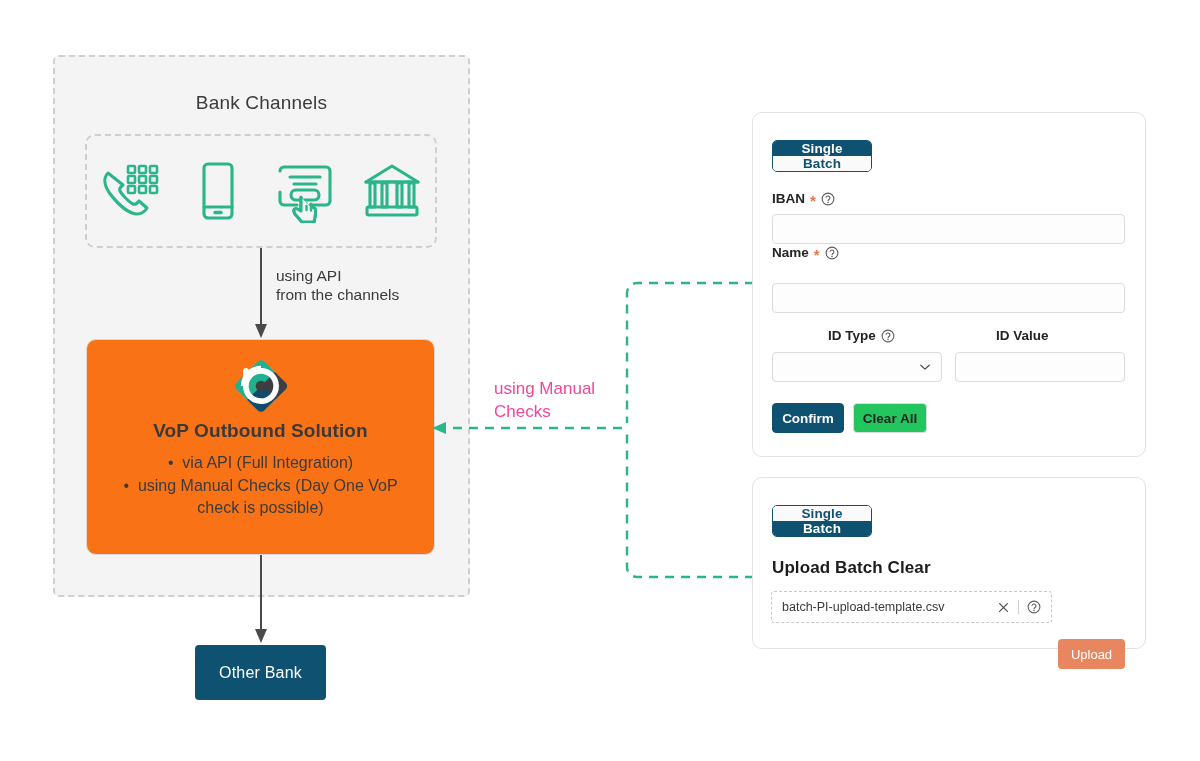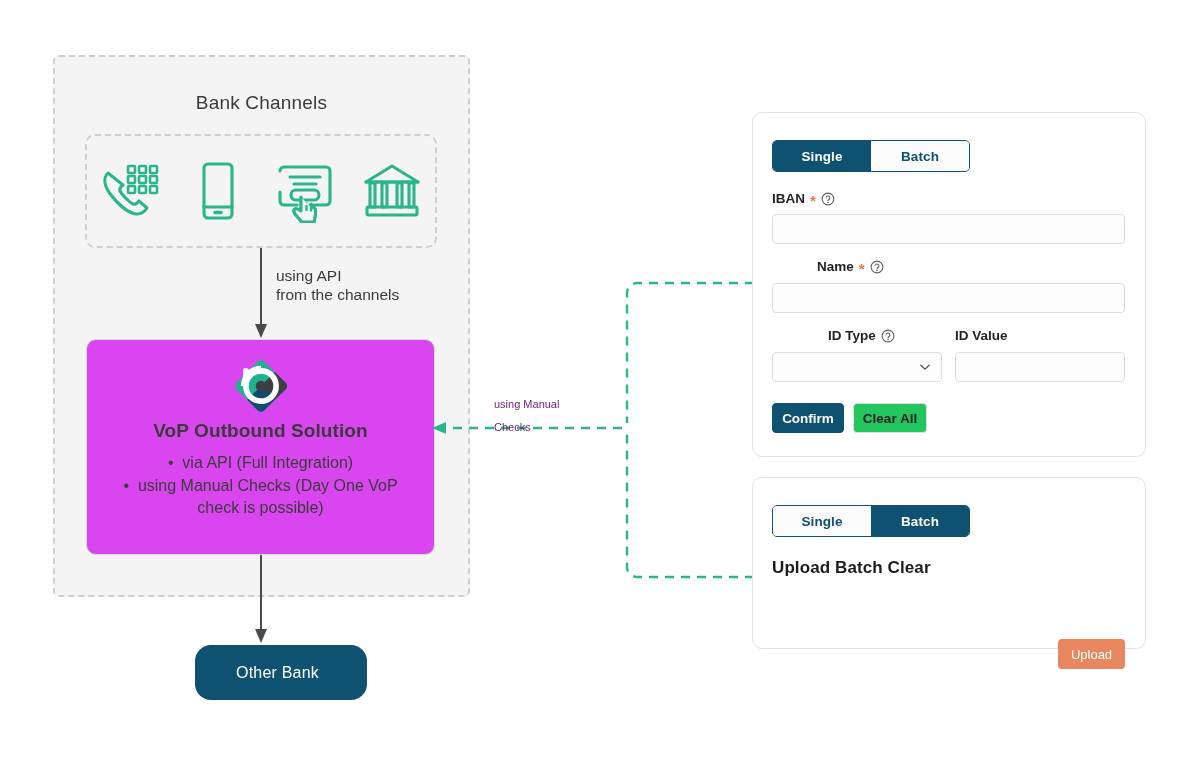--- a/index.html
+++ b/index.html
@@ -75,21 +75,21 @@
     color: #3b3b3b;
   }
 
   
   .vop-box {
     position: absolute;
     left: 86px;
     top: 339px;
     width: 349px;
     height: 216px;
-    background: #d946ef;
+    background: #f97316;
     border: 1px solid #d8d8d8;
     border-radius: 10px;
     box-sizing: border-box;
     text-align: center;
   }
   .vop-logo {
     margin: 18px auto 0;
     width: 56px;
     height: 56px;
     display: block;
@@ -118,67 +118,66 @@
     width: 46px;
     height: 90px;
   }
   .other-bank {
     position: absolute;
     left: 195px;
     top: 645px;
     width: 131px;
     height: 55px;
     background: #0f5170;
-    border-radius: 16px;
+    border-radius: 4px;
     color: #ffffff;
     font-size: 16px;
     display: flex;
     align-items: center;
-    justify-content: flex-start;
+    justify-content: center;
     letter-spacing: .2px;
-    padding-left: 41px;
   }
 
   
   .manual-connector {
     position: absolute;
     left: 424px;
     top: 270px;
     width: 340px;
     height: 320px;
     pointer-events: none;
   }
   .manual-label {
     position: absolute;
     left: 494px;
     top: 377px;
-    font-size: 11px;
+    font-size: 17px;
     line-height: 23px;
-    color: #701a75;
-    margin-top: 16px;
+    color: #ec4899;
   }
 
   
   .card {
     position: absolute;
     background: #ffffff;
     border: 1px solid #e2e2e2;
     border-radius: 10px;
     box-sizing: border-box;
   }
   #card-single { left: 752px; top: 112px; width: 394px; height: 345px; }
   #card-batch  { left: 752px; top: 477px; width: 394px; height: 172px; }
 
   .seg {
     position: absolute;
     display: flex;
     border: 1px solid #0f5170;
     border-radius: 5px;
     overflow: hidden;
     height: 30px;
+    flex-direction: column;
   }
   .seg-btn {
     width: 98px;
     display: flex;
     align-items: center;
     justify-content: center;
     font-size: 13.5px;
     font-weight: bold;
     letter-spacing: .1px;
     cursor: pointer;
@@ -414,21 +413,21 @@
     <span>IBAN</span>
     <span class="req-star">*</span>
     <svg class="help-icon" viewBox="0 0 20 20">
       <circle cx="10" cy="10" r="8.4" fill="none" stroke="#5c5c5c" stroke-width="1.5"></circle>
       <path d="M7.2 7.6 a2.9 2.9 0 0 1 5.6 1 c0 1.9 -2.7 2.2 -2.7 3.9" fill="none" stroke="#5c5c5c" stroke-width="1.5" stroke-linecap="round"></path>
       <circle cx="10" cy="15" r="1.05" fill="#5c5c5c"></circle>
     </svg>
   </div>
   <input class="text-input" style="left: 772px; top: 214px; width: 353px;" value="">
 
-  <div class="field-label" style="left:772px; top:259px;margin-left:45px;">
+  <div class="field-label" style="left:772px; top:245px;">
     <span>Name</span>
     <span class="req-star">*</span>
     <svg class="help-icon" viewBox="0 0 20 20">
       <circle cx="10" cy="10" r="8.4" fill="none" stroke="#5c5c5c" stroke-width="1.5"></circle>
       <path d="M7.2 7.6 a2.9 2.9 0 0 1 5.6 1 c0 1.9 -2.7 2.2 -2.7 3.9" fill="none" stroke="#5c5c5c" stroke-width="1.5" stroke-linecap="round"></path>
       <circle cx="10" cy="15" r="1.05" fill="#5c5c5c"></circle>
     </svg>
   </div>
   <input class="text-input" style="left: 772px; top: 283px; width: 353px;" value="">
 
@@ -439,33 +438,45 @@
       <path d="M7.2 7.6 a2.9 2.9 0 0 1 5.6 1 c0 1.9 -2.7 2.2 -2.7 3.9" fill="none" stroke="#5c5c5c" stroke-width="1.5" stroke-linecap="round"></path>
       <circle cx="10" cy="15" r="1.05" fill="#5c5c5c"></circle>
     </svg>
   </div>
   <div class="select-input" style="left:772px; top:352px; width:170px;">
     <svg class="chev" viewBox="0 0 20 20">
       <path d="M4 7.5 L10 13 L16 7.5" fill="none" stroke="#4a4a4a" stroke-width="1.7" stroke-linecap="round" stroke-linejoin="round"></path>
     </svg>
   </div>
 
-  <div class="field-label" style="left:955px; top:328px;">
+  <div class="field-label" style="left:996px; top:328px;">
     <span>ID Value</span>
   </div>
   <input class="text-input" style="left: 955px; top: 352px; width: 170px;" value="">
 
   <div class="btn btn-primary" style="left:772px; top:403px; width:72px;">Confirm</div>
   <div class="btn btn-ghost" style="left:853px; top:403px; width:74px;">Clear All</div>
 
   <div class="card" id="card-batch"></div>
 
   <div class="seg" style="left:772px; top:505px;">
     <div class="seg-btn inactive">Single</div>
     <div class="seg-btn active">Batch</div>
   </div>
 
   <div class="upload-title">Upload Batch Clear</div>
 
+  <div class="upload-dropzone">
+    <span class="upload-filename">batch-PI-upload-template.csv</span>
+    <svg class="x-icon" viewBox="0 0 20 20">
+      <path d="M4 4 L16 16 M16 4 L4 16" fill="none" stroke="#4a4a4a" stroke-width="1.8" stroke-linecap="round"></path>
+    </svg>
+    <span class="sep"></span>
+    <svg class="help-icon" viewBox="0 0 20 20">
+      <circle cx="10" cy="10" r="8.4" fill="none" stroke="#5c5c5c" stroke-width="1.5"></circle>
+      <path d="M7.2 7.6 a2.9 2.9 0 0 1 5.6 1 c0 1.9 -2.7 2.2 -2.7 3.9" fill="none" stroke="#5c5c5c" stroke-width="1.5" stroke-linecap="round"></path>
+      <circle cx="10" cy="15" r="1.05" fill="#5c5c5c"></circle>
+    </svg>
+  </div>
 
   <div class="btn-upload">Upload</div>
 
 </div>
 
 </body></html>

